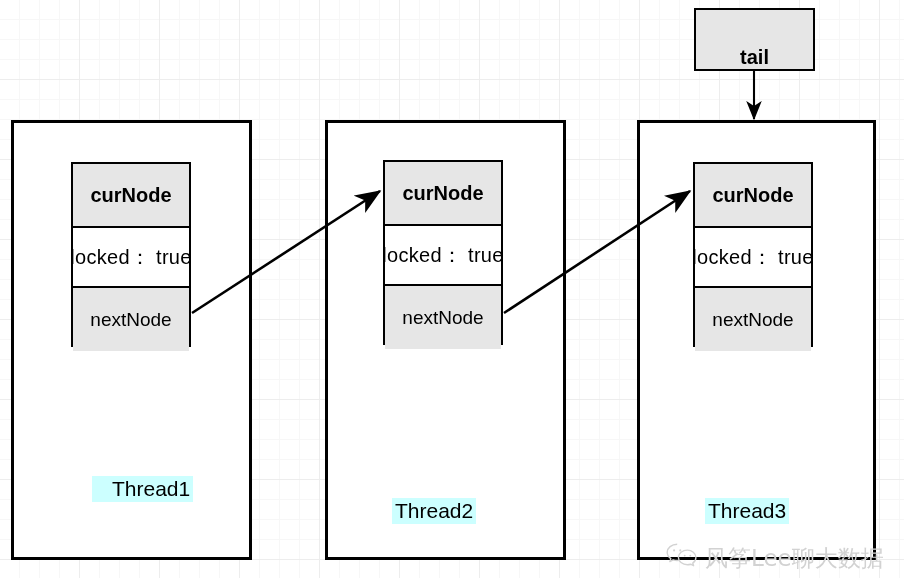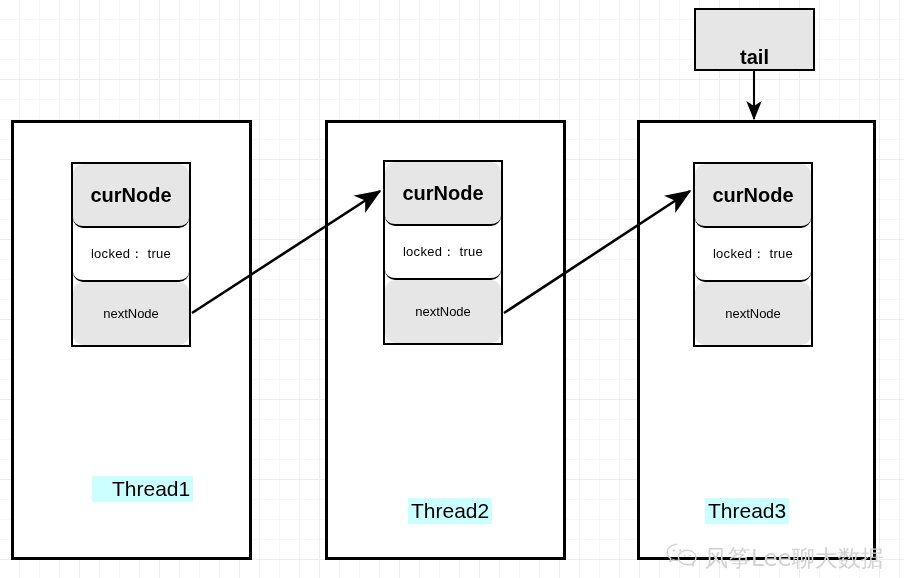--- a/index.html
+++ b/index.html
@@ -39,40 +39,39 @@
     border: 2px solid #000000;
     background: #ffffff;
   }
   .node-cell {
     box-sizing: border-box;
     display: flex;
     align-items: center;
     justify-content: center;
     color: #000000;
     white-space: nowrap;
-    border-radius: 10px;
   }
   .cell-cur {
     height: 64px;
     background: #e6e6e6;
     font-weight: bold;
     font-size: 20px;
     border-bottom: 2px solid #000000;
   }
   .cell-locked {
-    height: 54px;
-    background: #ffffff;
-    font-size: 13px;
+    height: 60px;
+    background: #ffffff;
+    font-size: 20px;
     border-bottom: 2px solid #000000;
     letter-spacing: 0.3px;
   }
   .cell-next {
     height: 63px;
     background: #e6e6e6;
-    font-size: 13px;
+    font-size: 19px;
   }
 
   
   .tail-box {
     position: absolute;
     left: 694px;
     top: 8px;
     width: 121px;
     height: 63px;
     background: #e6e6e6;
@@ -153,21 +152,21 @@
     <div class="node-cell cell-cur">
       <span>curNode</span>
     </div>
     <div class="node-cell cell-locked">
       <span>locked： true</span>
     </div>
     <div class="node-cell cell-next">
       <span>nextNode</span>
     </div>
   </div>
-  <div class="thread-label" style="left:408px; top:498px;">Thread2</div>
+  <div class="thread-label" style="left:392px; top:498px;">Thread2</div>
 
   <div class="thread-box" style="left:637px; top:120px; width:239px; height:440px;"></div>
   <div class="node" style="left:693px; top:162px; width:120px; height:185px;">
     <div class="node-cell cell-cur">
       <span>curNode</span>
     </div>
     <div class="node-cell cell-locked">
       <span>locked： true</span>
     </div>
     <div class="node-cell cell-next">

